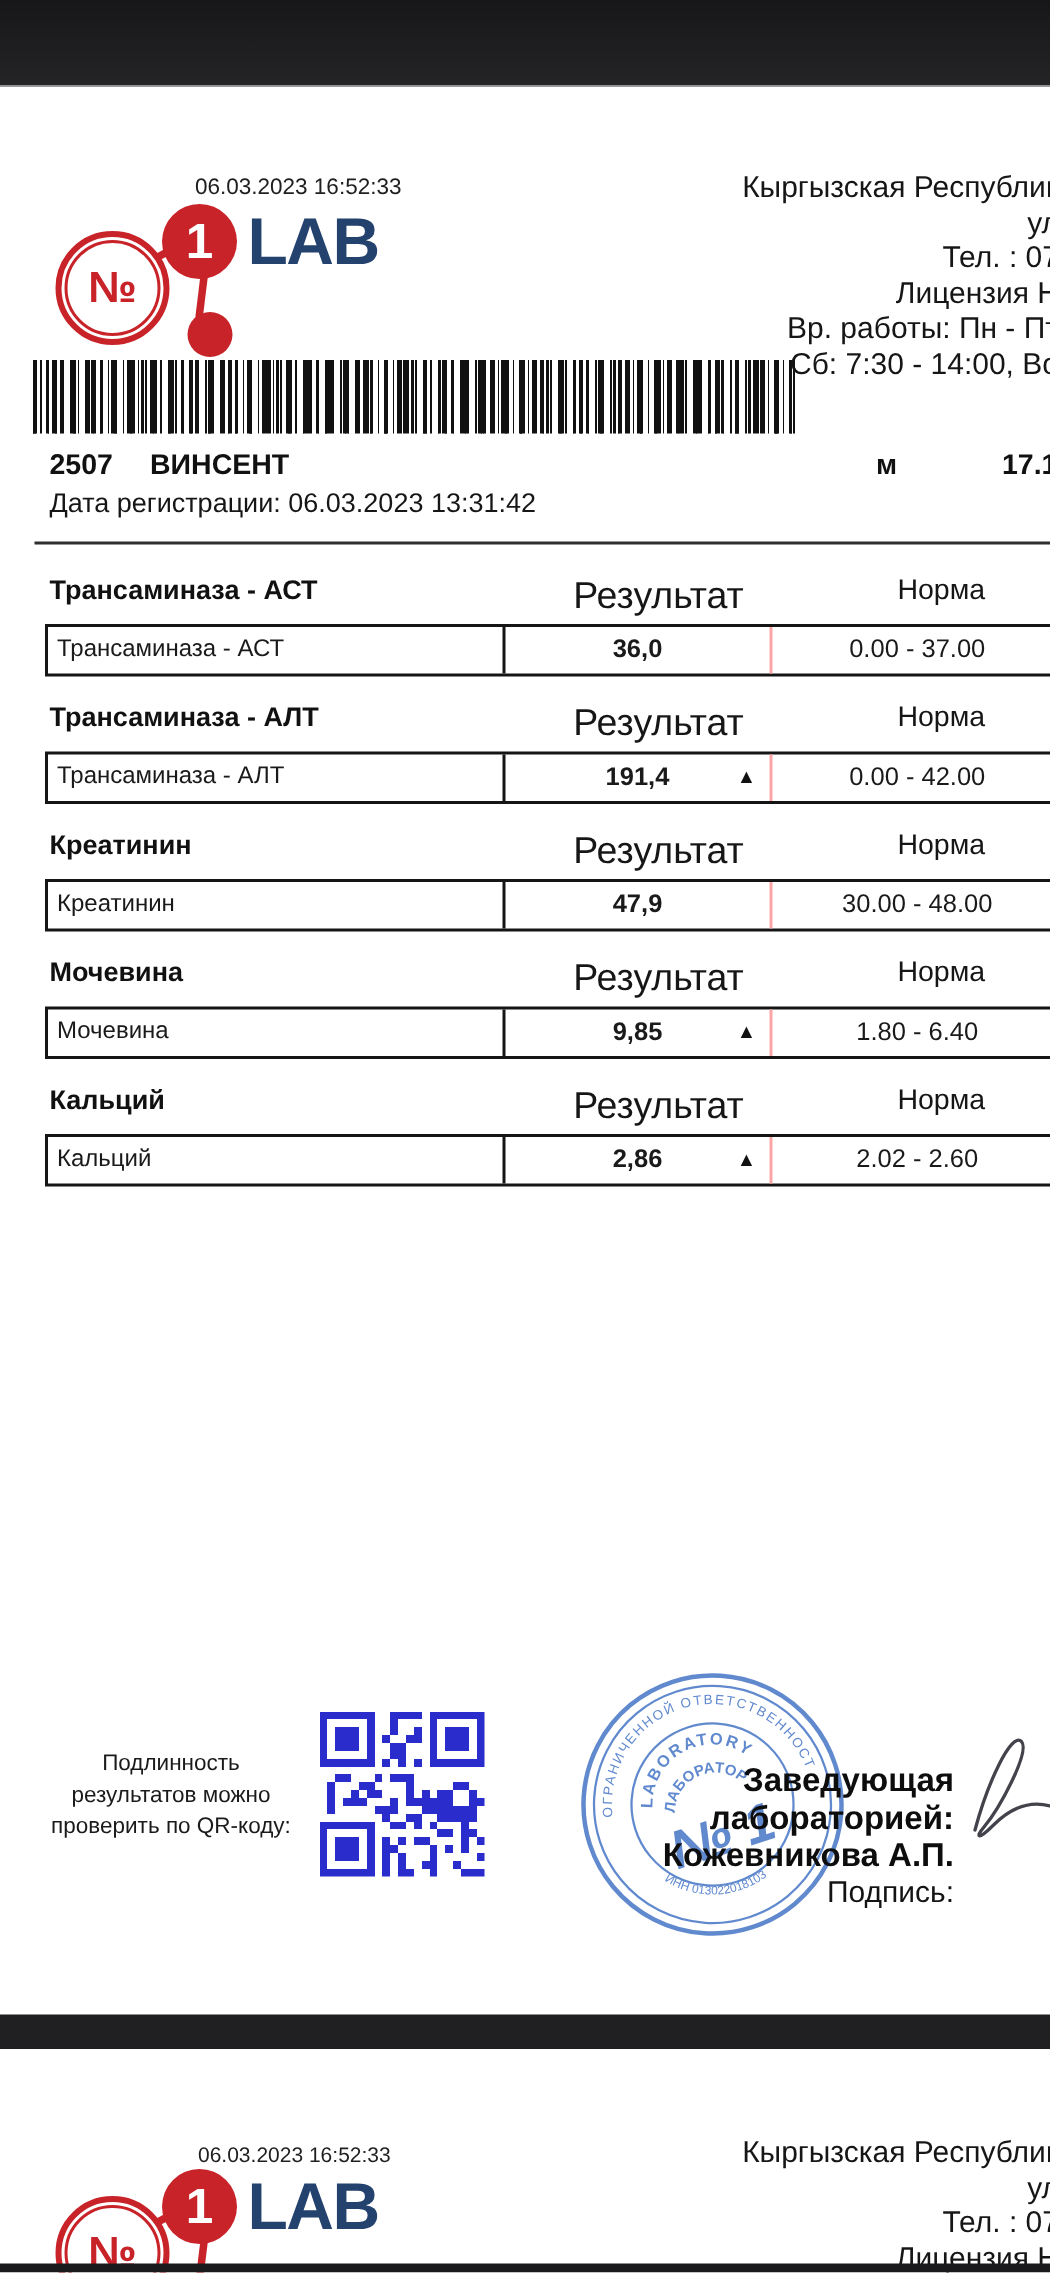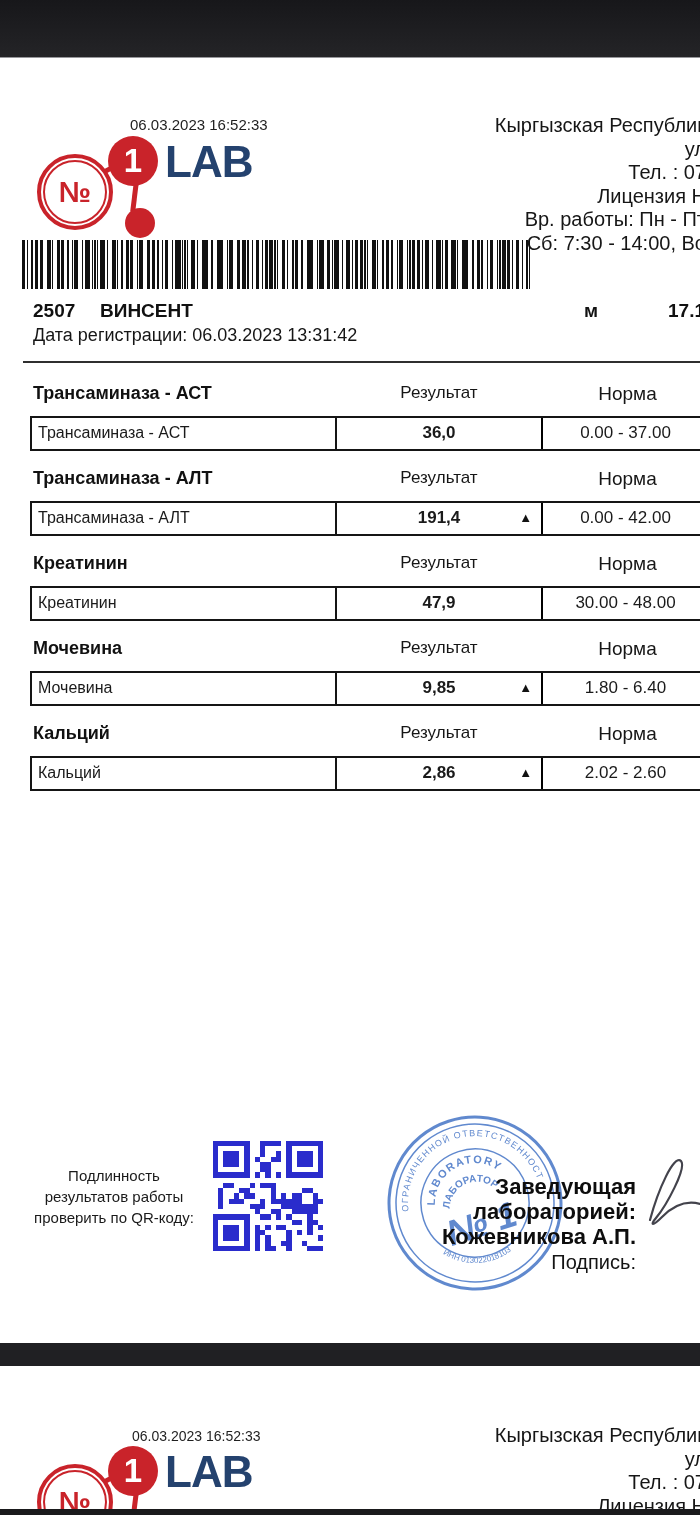--- a/index.html
+++ b/index.html
@@ -38,26 +38,26 @@
       repeating-linear-gradient(90deg,#111 0 3px,transparent 3px 13px);}
 
   
   .p-bold{position:absolute;top:300px;font-weight:bold;font-size:19px;color:#111;}
   .reg-line{position:absolute;left:33px;top:325px;font-size:18px;color:#161616;}
   .rule{position:absolute;left:23px;top:361px;width:677px;height:2px;background:#2f2f2f;}
 
   
   .tblock{position:absolute;left:0;width:710px;height:70px;}
   .t-title{position:absolute;left:33px;top:0;font-weight:bold;font-size:18px;color:#111;}
-  .t-reslbl{position:absolute;left:335px;top:0;width:208px;text-align:center;font-size:17px;color:#161616;}
+  .t-reslbl{position:absolute;left:335px;top:0;width:208px;text-align:center;font-size:25px;color:#161616;}
   .t-normlbl{position:absolute;left:543px;top:0;width:169px;text-align:center;font-size:19px;color:#161616;}
   .t-row{position:absolute;left:30px;top:33px;width:680px;height:35px;border:2px solid #151515;
     box-sizing:border-box;display:flex;background:#fff;}
   .t-row .c1{width:305px;box-sizing:border-box;border-right:2px solid #151515;font-size:16px;padding-left:6px;line-height:30px;white-space:nowrap;overflow:hidden;}
-  .t-row .c2{width:206px;box-sizing:border-box;border-right:2px solid #000000;text-align:center;font-weight:bold;font-size:17px;line-height:30px;position:relative;}
+  .t-row .c2{width:178px;box-sizing:border-box;border-right:2px solid #fca5a5;text-align:center;font-weight:bold;font-size:17px;line-height:30px;position:relative;}
   .t-row .flag{position:absolute;right:9px;top:0;font-size:13px;font-weight:normal;line-height:30px;color:#111;}
   .t-row .c3{flex:1;text-align:center;font-size:17px;line-height:30px;}
 
   
   .qr-caption{position:absolute;left:30px;top:1165px;width:168px;text-align:center;font-size:15px;line-height:21px;color:#1a1a1a;}
   .qr-box{position:absolute;left:213px;top:1141px;width:110px;height:110px;}
   .stamp{position:absolute;left:382px;top:1110px;opacity:.88;}
   .signoff{position:absolute;left:330px;top:1174px;width:306px;text-align:right;z-index:3;}
   .signoff .l1,.signoff .l2{font-weight:bold;font-size:22px;line-height:25px;color:#0d0d0d;}
   .signoff .l3{font-size:20px;line-height:26px;color:#141414;}
@@ -153,21 +153,21 @@
   <div class="t-normlbl">Норма</div>
   <div class="t-row">
     <div class="c1">Кальций</div>
     <div class="c2"><span>2,86</span><span class="flag">▲</span></div>
     <div class="c3">2.02 - 2.60</div>
   </div>
 </div>
 
 <div class="qr-caption">
   <div>Подлинность</div>
-  <div>результатов работы</div>
+  <div>результатов можно</div>
   <div>проверить по QR-коду:</div>
 </div>
 <div class="qr-box"><svg viewBox="0 0 21 21" width="110" height="110" shape-rendering="crispEdges">
       <g fill="#2a2ccc">
         <rect x="9" y="0" width="1" height="1"></rect>
         <rect x="10" y="0" width="1" height="1"></rect>
         <rect x="11" y="0" width="1" height="1"></rect>
         <rect x="12" y="0" width="1" height="1"></rect>
         <rect x="9" y="1" width="1" height="1"></rect>
         <rect x="9" y="2" width="1" height="1"></rect>

